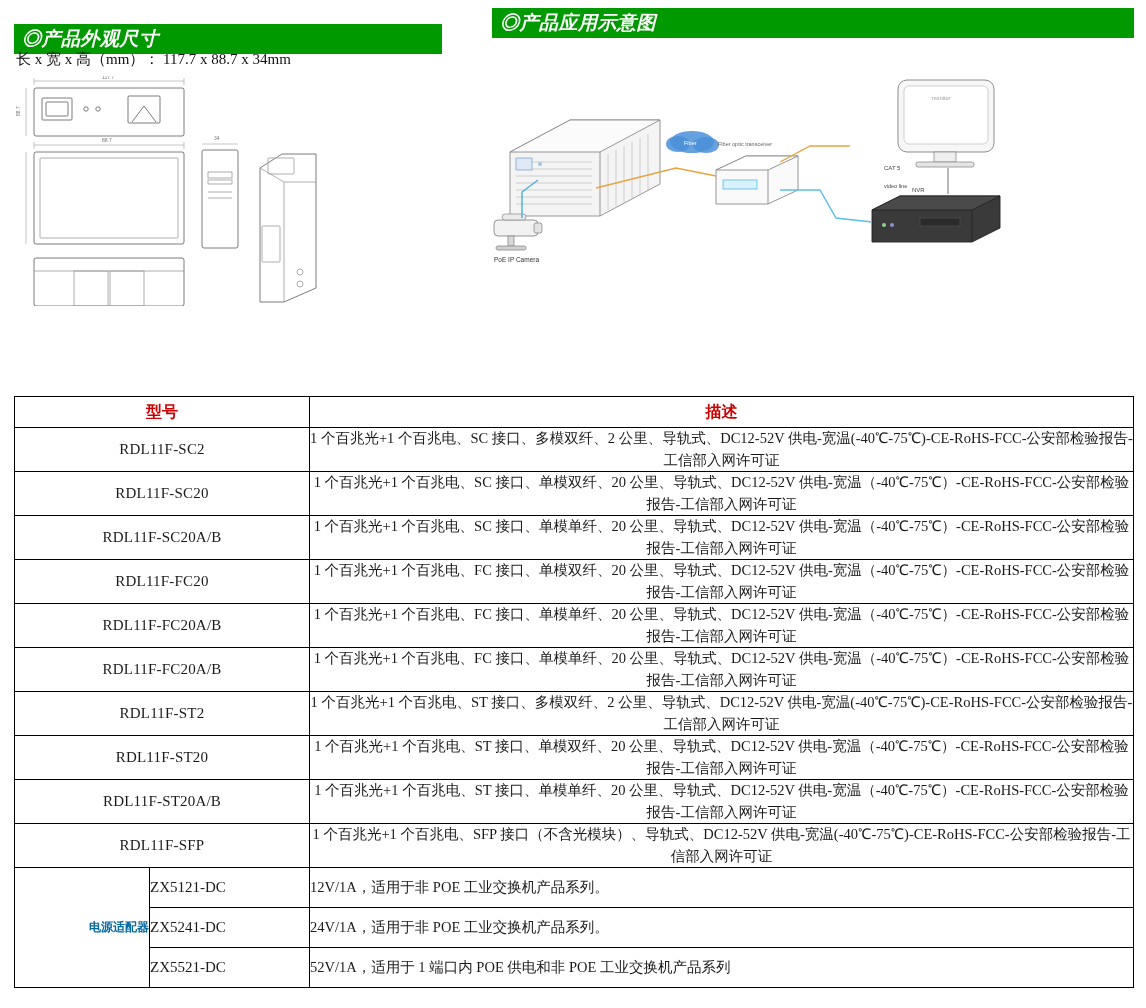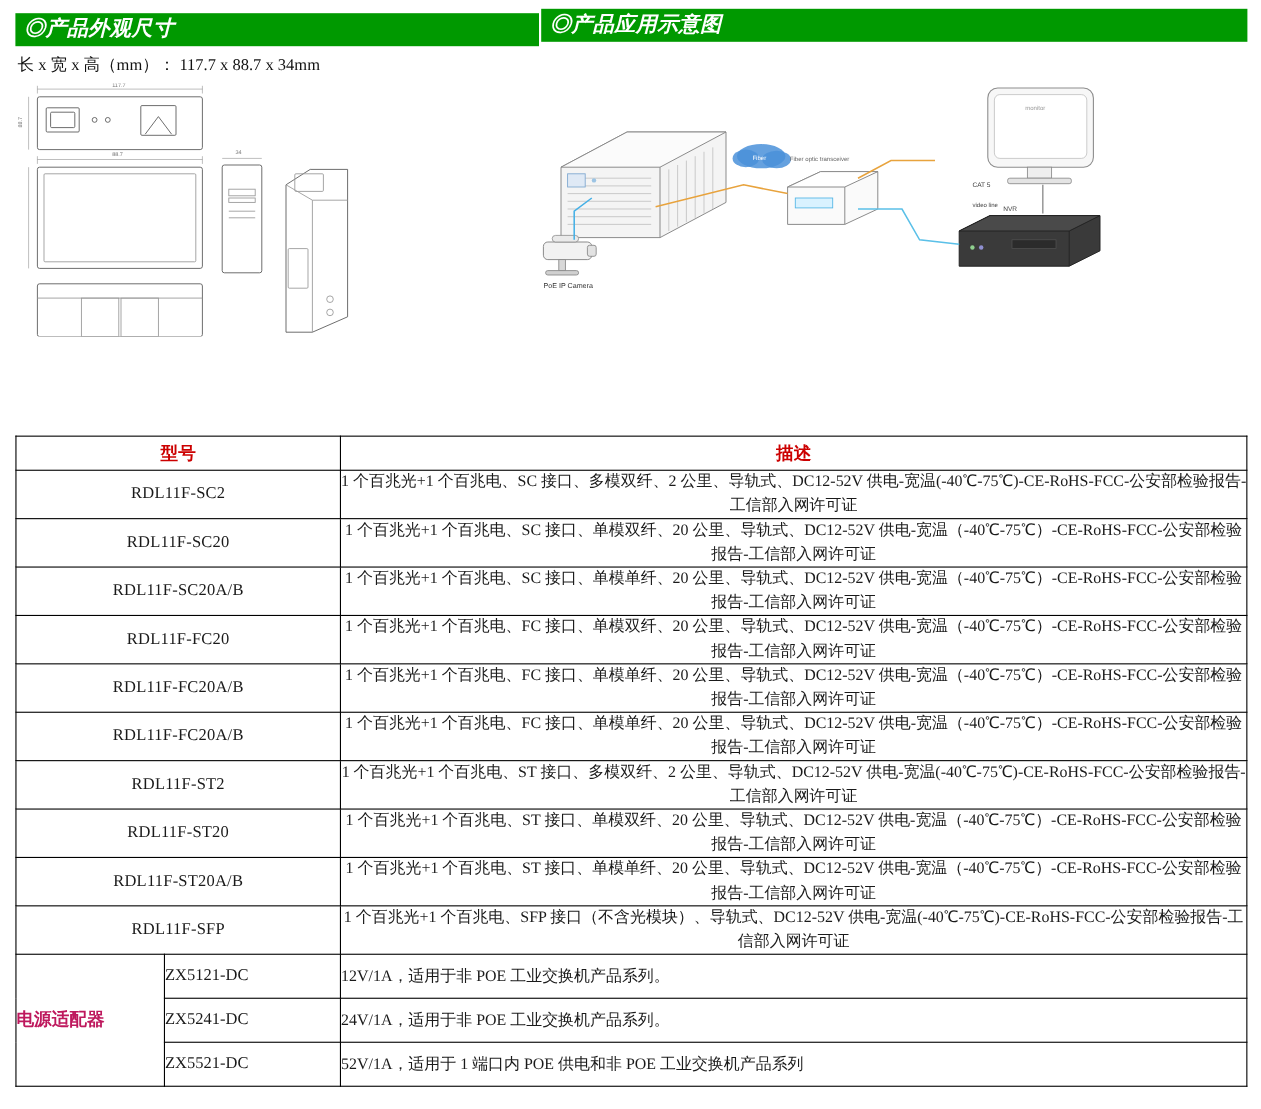--- a/index.html
+++ b/index.html
@@ -29,21 +29,21 @@
     font-weight: bold;
     font-style: italic;
     font-size: 19px;
     line-height: 30px;
     height: 30px;
     padding-left: 8px;
     box-sizing: border-box;
     letter-spacing: 0.5px;
     white-space: nowrap;
   }
-  #hdr-dim  { left: 14px;  top: 12px;   width: 476px; }
+  #hdr-dim  { left: 14px;  top: 24px;   width: 428px; }
   #hdr-app  { left: 492px; top: 8px;   width: 642px; }
   #hdr-ord  { left: 14px;  top: 327px; width: 1120px; }
 
   
   #dim-text {
     position: absolute;
     left: 16px;
     top: 50px;
     font-family: "Liberation Serif", serif;
     font-size: 15px;
@@ -101,24 +101,24 @@
     letter-spacing: 0.2px;
     padding: 3px 2px;
   }
   .desc-cell {
     padding: 4px 6px 5px 6px;
     line-height: 1.45;
     font-size: 14.5px;
     text-align: center;
   }
   .adapter-label {
-    text-align: left;
-    color: #be185d;
+    text-align: right;
+    color: #0369a1;
     font-weight: bold;
-    font-size: 16px;
+    font-size: 12px;
     font-family: "Liberation Sans", sans-serif;
   }
   .adapter-model {
     text-align: left;
     font-family: "Liberation Serif", serif;
     font-size: 15px;
   }
   .adapter-desc {
     padding: 6px 8px;
     font-size: 14.5px;

